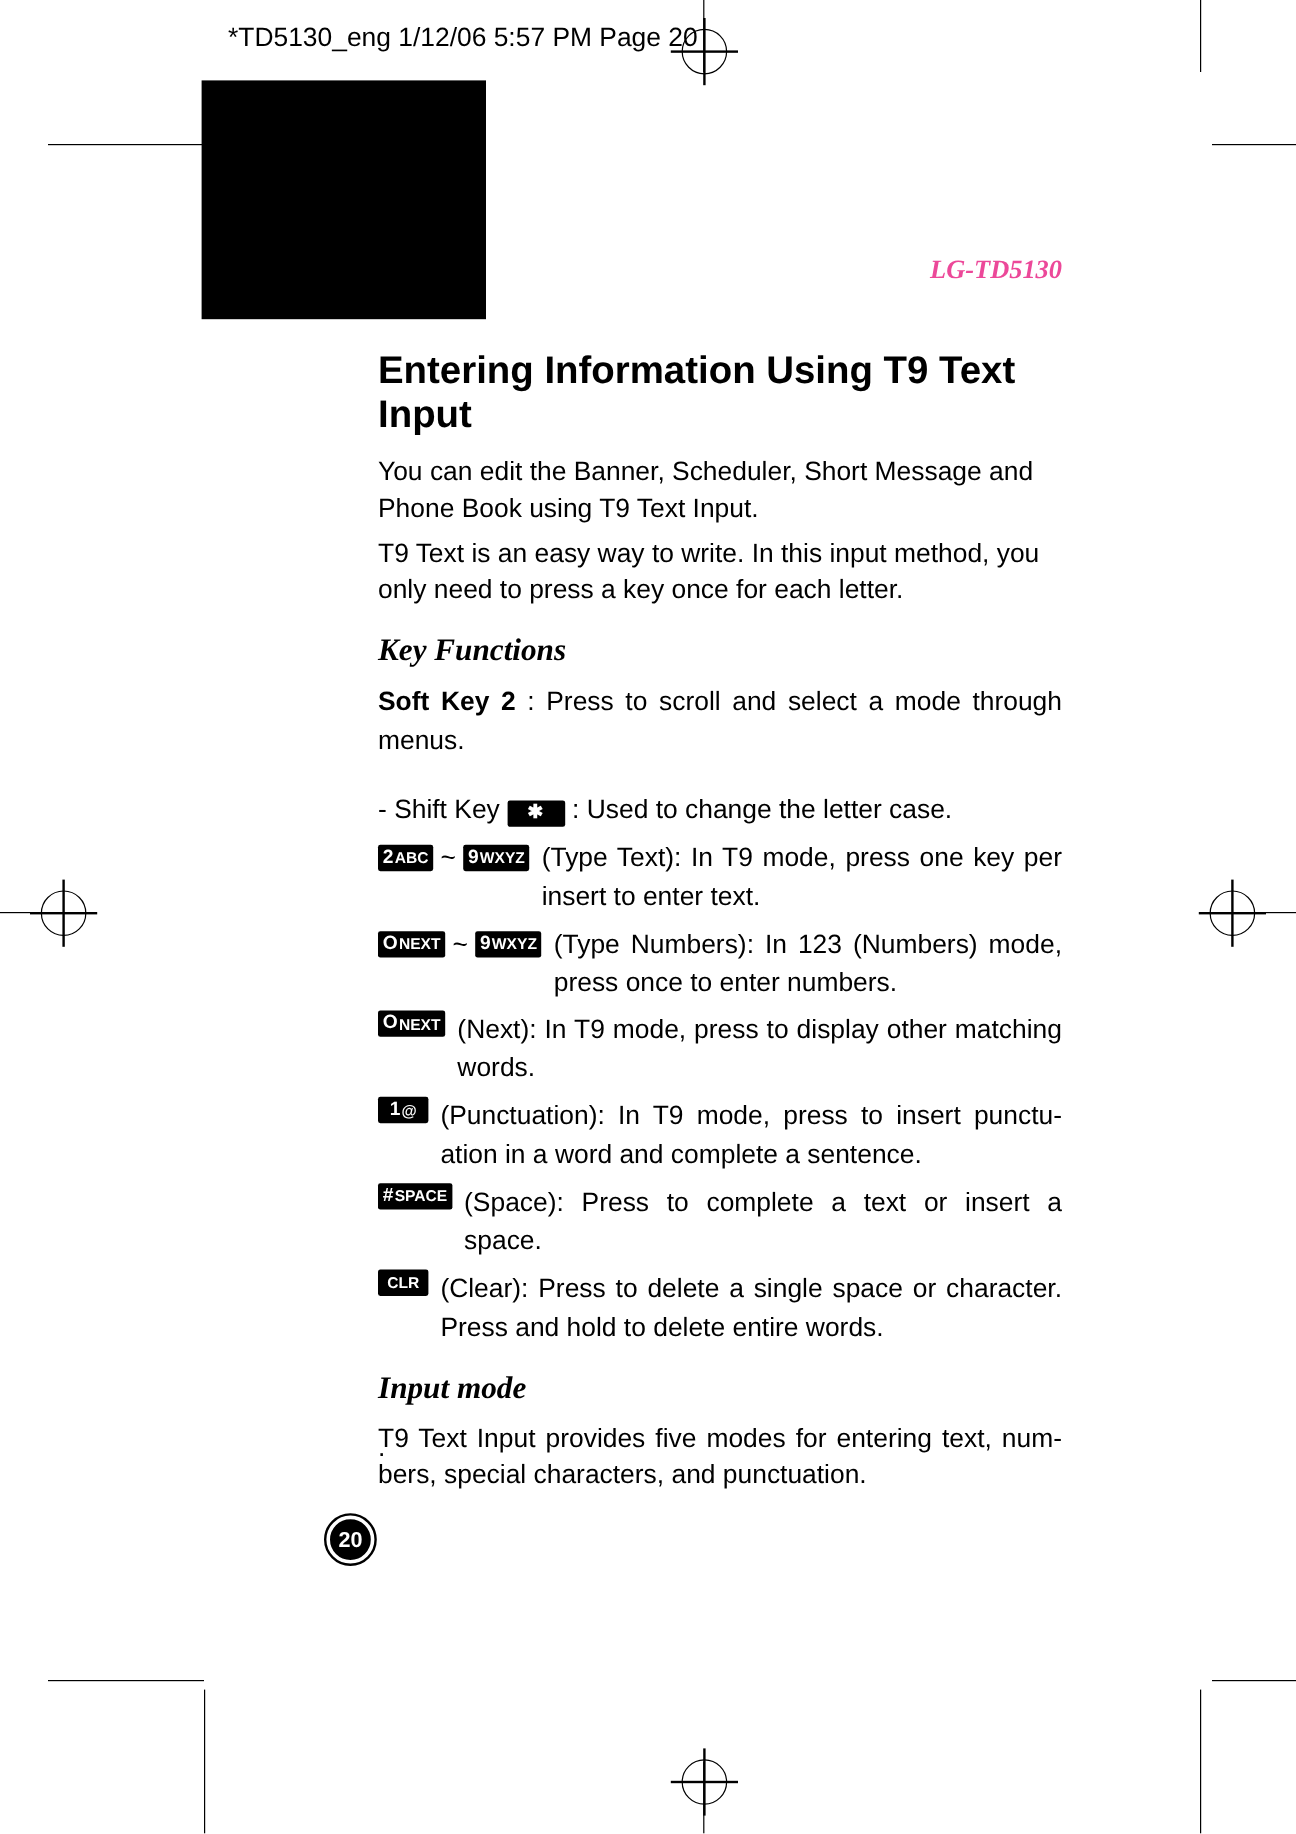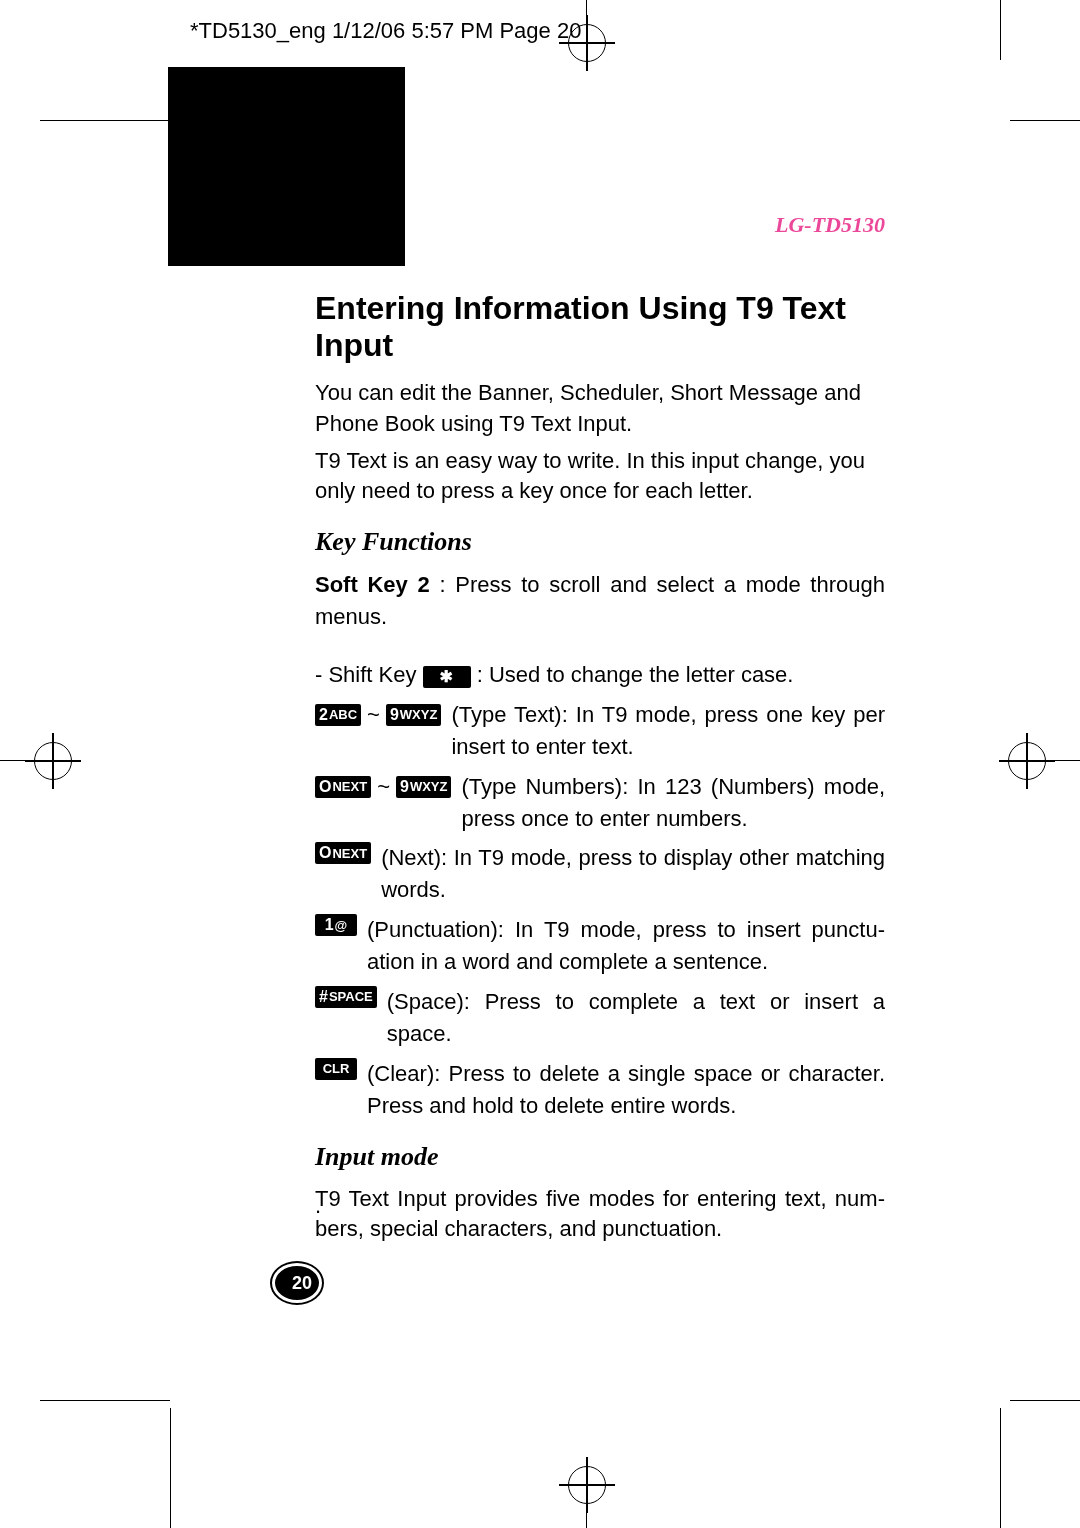--- a/index.html
+++ b/index.html
@@ -68,21 +68,21 @@
   .tilde{font-size:22px;}
   .iconcol{display:inline-flex;align-items:center;gap:6px;min-width:96px;flex-shrink:0;}
   .iconcol.single{min-width:40px;}
   
   .pagenum{
     position:absolute;left:272px;top:1263px;
     width:34px;height:34px;border-radius:50%;
     background:#000;color:#fff;
     border:3px solid #fff;outline:2px solid #000;
     display:flex;align-items:center;justify-content:center;
-    font-weight:bold;font-size:18px;padding-left:10px;
+    font-weight:bold;font-size:18px;
   }
   .dot{position:absolute;left:315px;top:1193px;font-size:22px;}
 </style>
 </head>
 <body>
 
 <div class="slug">*TD5130_eng  1/12/06  5:57 PM  Page 20</div>
 
 <div class="reg line-v" style="left:586px;top:0;height:60px;"></div>
 <div class="reg circ" style="left:568px;top:24px;">
@@ -116,21 +116,21 @@
 <div class="reg line-h" style="right:0;top:1400px;width:70px;"></div>
 <div class="reg line-v" style="left:1000px;bottom:0;height:120px;"></div>
 
 <div class="thumb-tab"></div>
 
 <div class="page">
   <div class="model">LG-TD5130</div>
 
   <h1>Entering Information Using T9 Text Input</h1>
   <p class="para">You can edit the Banner, Scheduler, Short Message and Phone Book using T9 Text Input.</p>
-  <p class="para">T9 Text is an easy way to write. In this input change, you only need to press a key once for each letter.</p>
+  <p class="para">T9 Text is an easy way to write. In this input method, you only need to press a key once for each letter.</p>
 
   <h2>Key Functions</h2>
 
   <p class="kf">
     <span class="lead">Soft Key 2</span><span> : Press to scroll and select a mode through menus.</span>
   </p>
 
   <div style="height:18px;"></div>
 
   <p class="kf">

